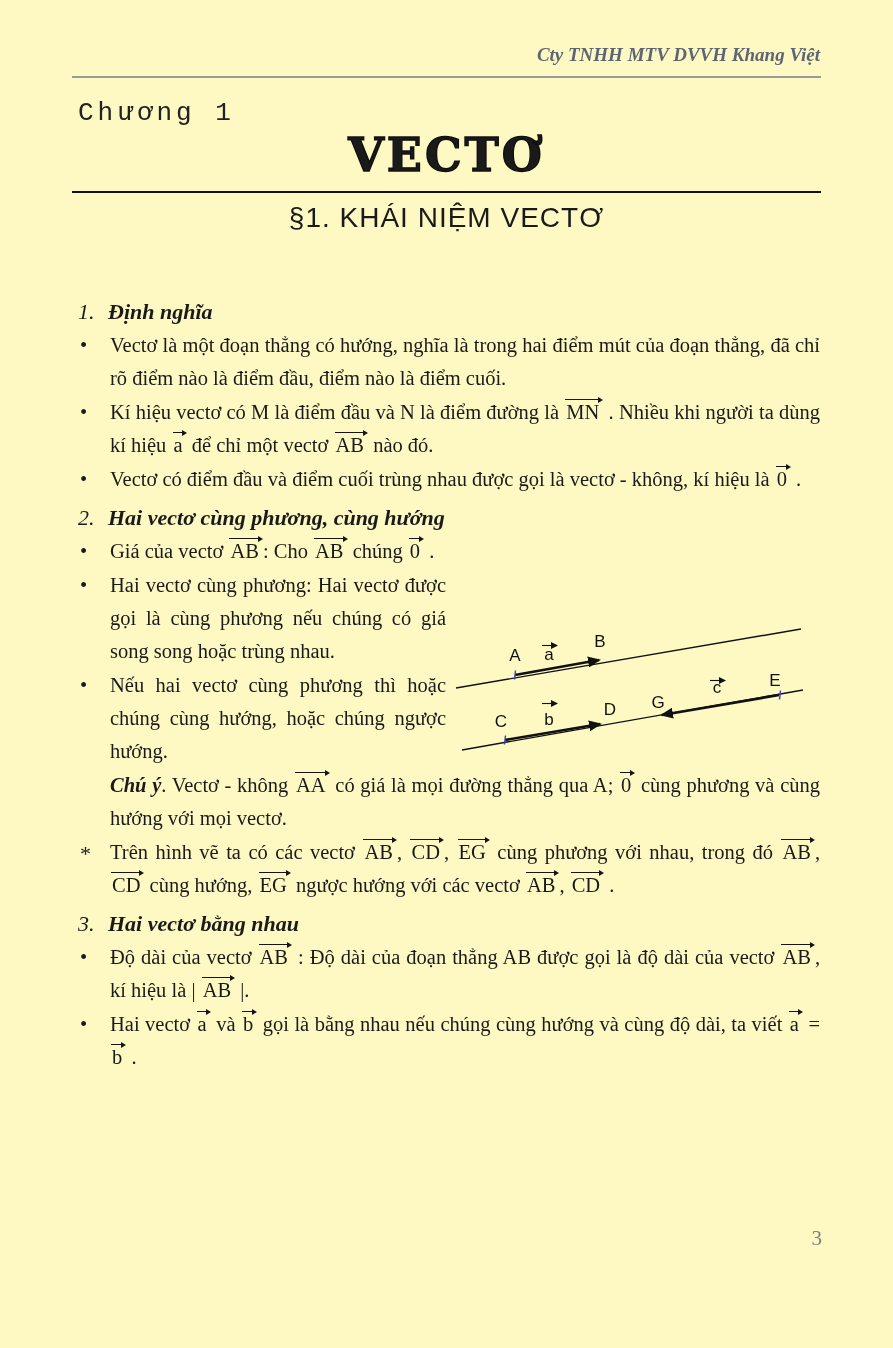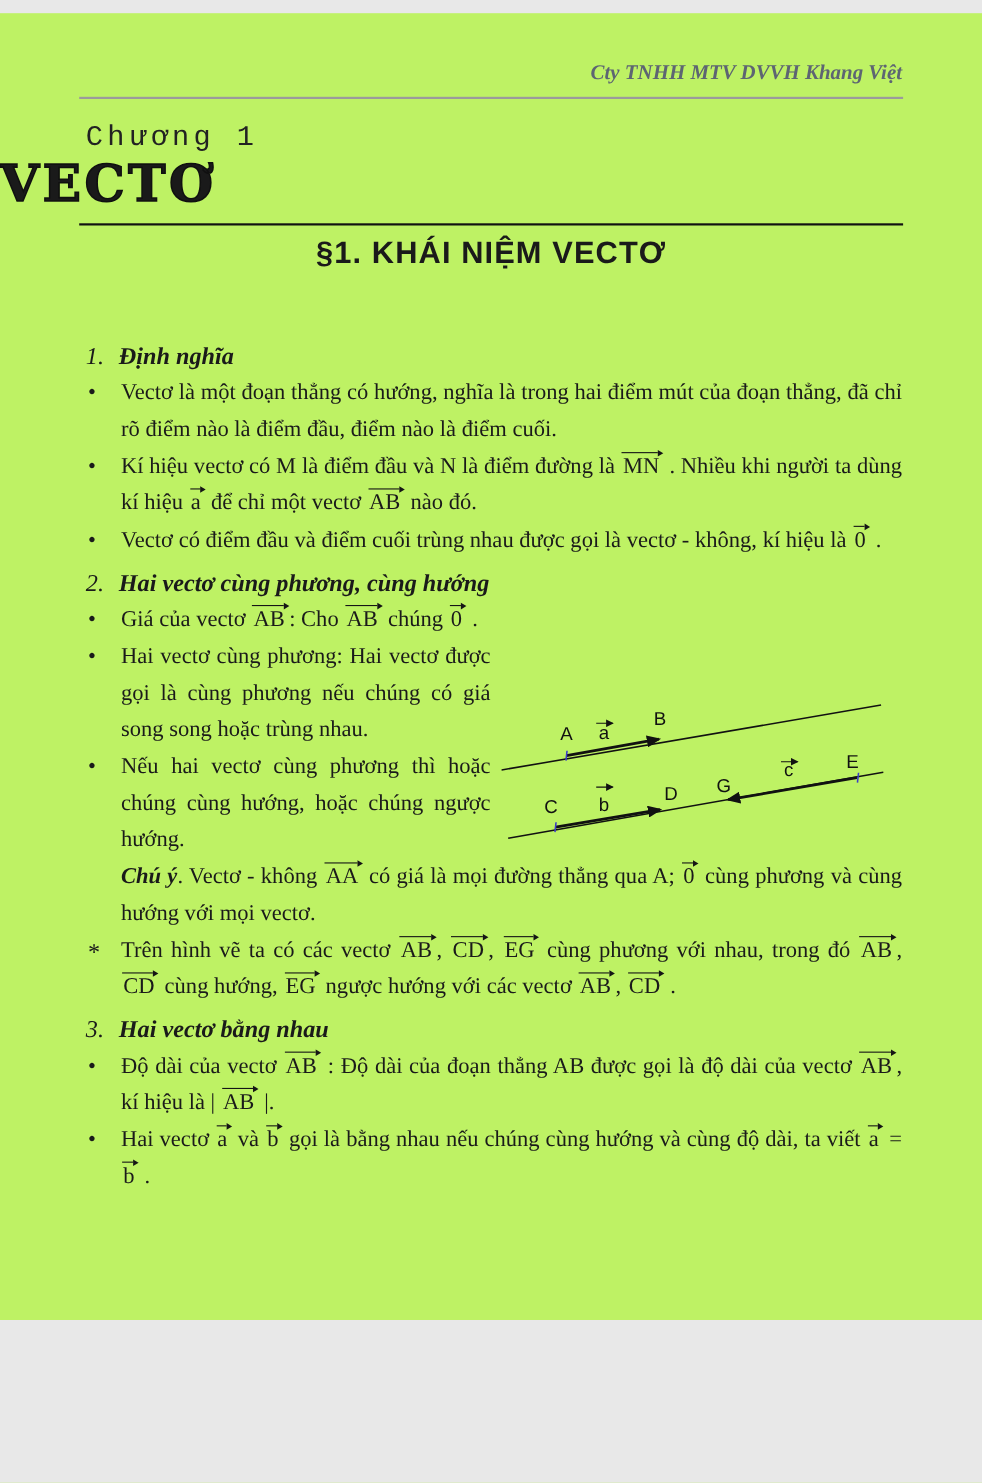--- a/index.html
+++ b/index.html
@@ -1,33 +1,33 @@
 <!DOCTYPE html>
 <html><head>
 <meta charset="utf-8">
 <style>
   html,body{margin:0;padding:0;background:#e8e8e8;}
-  .page{position:relative;width:893px;height:1188px;margin:12px auto;background:#bef264;overflow:hidden;
+  .page{position:relative;width:893px;height:1348px;margin:0 auto;background:#fef9c3;overflow:hidden;
         font-family:"Liberation Serif","DejaVu Serif",serif;color:#1a1a1a;}
 
   
   .header-company{position:absolute;top:44px;right:73px;font-style:italic;font-weight:bold;
                   font-size:19px;color:#5d6572;}
   .header-rule{position:absolute;top:76px;left:72px;right:72px;height:2px;background:#9b9b9b;}
 
   
   .chapter-label{position:absolute;top:98px;left:78px;
                  font-family:"Liberation Mono","DejaVu Sans Mono",monospace;
                  font-size:26px;letter-spacing:4px;color:#222;}
-  .chapter-title{position:absolute;top:128px;left:0;right:0;margin:0;
+  .chapter-title{position:absolute;top:128px;left:0;right:0;margin:0;text-align:center;
                  font-family:"DejaVu Serif","Liberation Serif",serif;font-size:46px;font-weight:bold;
                  letter-spacing:3px;-webkit-text-stroke:1.4px #101010;}
   .title-rule{position:absolute;top:191px;left:72px;right:72px;height:2px;background:#111;}
   .section-title{position:absolute;top:202px;left:0;right:0;margin:0;text-align:center;
-                 font-family:"Liberation Sans","DejaVu Sans",sans-serif;font-size:28px;font-weight:bold;
+                 font-family:"Liberation Sans","DejaVu Sans",sans-serif;font-size:28px;font-weight:normal;
                  letter-spacing:1px;}
   .subsection-title{position:absolute;top:250px;left:75px;margin:0;
                     font-family:"Liberation Sans","DejaVu Sans",sans-serif;font-size:24px;font-weight:bold;}
   .subsection-title .condensed{display:inline-block;transform:scaleX(0.78);transform-origin:0 50%;}
 
   
   .content{position:absolute;top:290px;left:78px;width:742px;font-size:20.5px;line-height:33px;
            text-align:justify;}
   .block{position:relative;padding-left:32px;margin:1px 0;}
   .block .marker{position:absolute;left:2px;top:0;}

